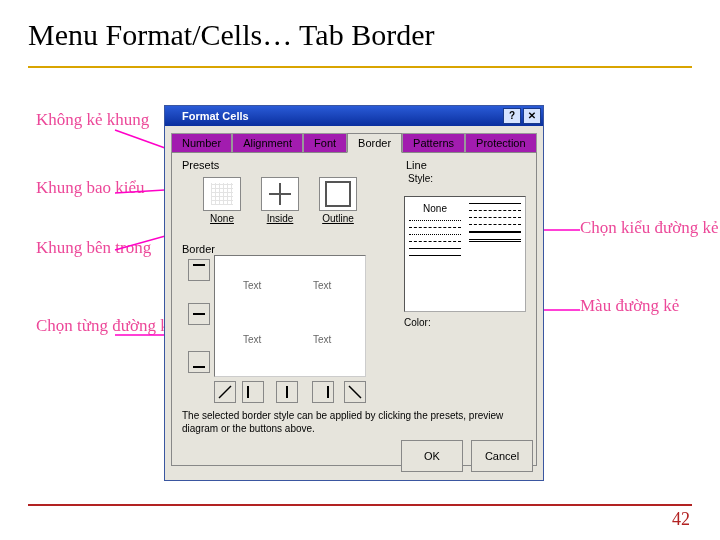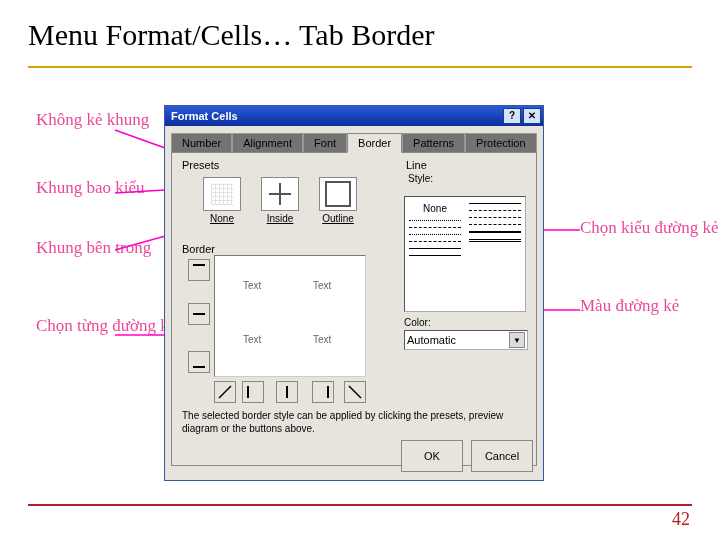--- a/index.html
+++ b/index.html
@@ -3,25 +3,25 @@
 <meta charset="utf-8">
 <style>
 body{margin:0;font-family:"Times New Roman",serif;background:#fff;width:720px;height:540px;position:relative;overflow:hidden}
 .slide{padding:18px 28px 0 28px}
 .title{font-size:30px;color:#000;margin:0 0 14px 0;font-weight:400}
 .hr-gold{height:2px;background:#d9a400;margin:2px 0 8px 0}
 .hr-red{height:2px;background:#b22222;position:absolute;bottom:34px;left:28px;right:28px}
 .pgnum{position:absolute;bottom:10px;right:30px;color:#b22222;font-size:18px}
 .ann{position:absolute;font-size:17px;color:#ec4899;line-height:1.15}
 .dlg{position:absolute;left:164px;top:105px;width:378px;height:374px;background:#e6e4dc;border:1px solid #3a56a0;font-family:Tahoma,Arial,sans-serif;font-size:11px;color:#000}
-.titlebar{height:20px;background:linear-gradient(#2a5bd7,#0a2f9e);color:#fff;display:flex;align-items:center;padding:0 2px 0 6px;font-weight:bold;font-size:11px}
+.titlebar{height:20px;background:linear-gradient(#2a5bd7,#0a2f9e);color:#fff;display:flex;align-items:center;padding:0 2px 0 17px;font-weight:bold;font-size:11px}
 .titlebar .btns{margin-left:auto;display:flex;gap:2px}
 .tb-btn{width:16px;height:14px;background:#d6e3ff;border:1px solid #1a3a8a;display:flex;align-items:center;justify-content:center;font-size:10px;color:#000;font-weight:bold;line-height:1}
 .tabs{display:flex;padding:6px 6px 0 6px;gap:0;font-size:11px}
-.tab{padding:3px 10px;border:1px solid #999;border-bottom:none;background:#737373;position:relative;top:1px;cursor:pointer}
+.tab{padding:3px 10px;border:1px solid #999;border-bottom:none;background:#a21caf;position:relative;top:1px;cursor:pointer}
 .tab.active{background:#e6e4dc;border-color:#888;z-index:2;font-weight:normal;border-bottom:1px solid #e6e4dc}
 .tabbody{border:1px solid #888;margin:0 6px 6px 6px;height:300px;padding:6px 8px;position:relative;background:#e6e4dc}
 .grplabel{font-size:11px;margin:2px 0 2px 2px}
 .presets{position:absolute;left:8px;top:4px;width:215px}
 .preset-row{display:flex;gap:14px;margin:6px 0 2px 20px}
 .preset{width:44px;text-align:center}
 .preset .box{width:36px;height:32px;border:1px solid #888;background:#fff;margin:0 auto 2px auto;display:flex;align-items:center;justify-content:center;cursor:pointer}
 .preset .lbl{font-size:10px;text-decoration:underline}
 .dots{width:22px;height:22px;background:repeating-linear-gradient(0deg,#bbb 0 1px,transparent 1px 4px),repeating-linear-gradient(90deg,#bbb 0 1px,transparent 1px 4px);opacity:.4}
 .outline-ico{width:22px;height:22px;border:2px solid #555}
@@ -201,24 +201,20 @@
           <div class="line-sample ls-dash"></div>
           <div class="line-sample ls-dash"></div>
           <div class="line-sample ls-thick"></div>
           <div class="line-sample ls-double"></div>
         </div>
       </div>
     </div>
 
     <div class="color-sec">
       <div style="font-size:10px;margin-bottom:2px">Color:</div>
-      <div class="combo">
-        <span>Automatic</span>
-        <span class="arrow">▼</span>
-      </div>
     </div>
 
     <div class="hint">The selected border style can be applied by clicking the presets, preview diagram or the buttons above.</div>
   </div>
   <div class="okrow">
     <button class="btn">OK</button>
     <button class="btn">Cancel</button>
   </div>
 </div>
 

